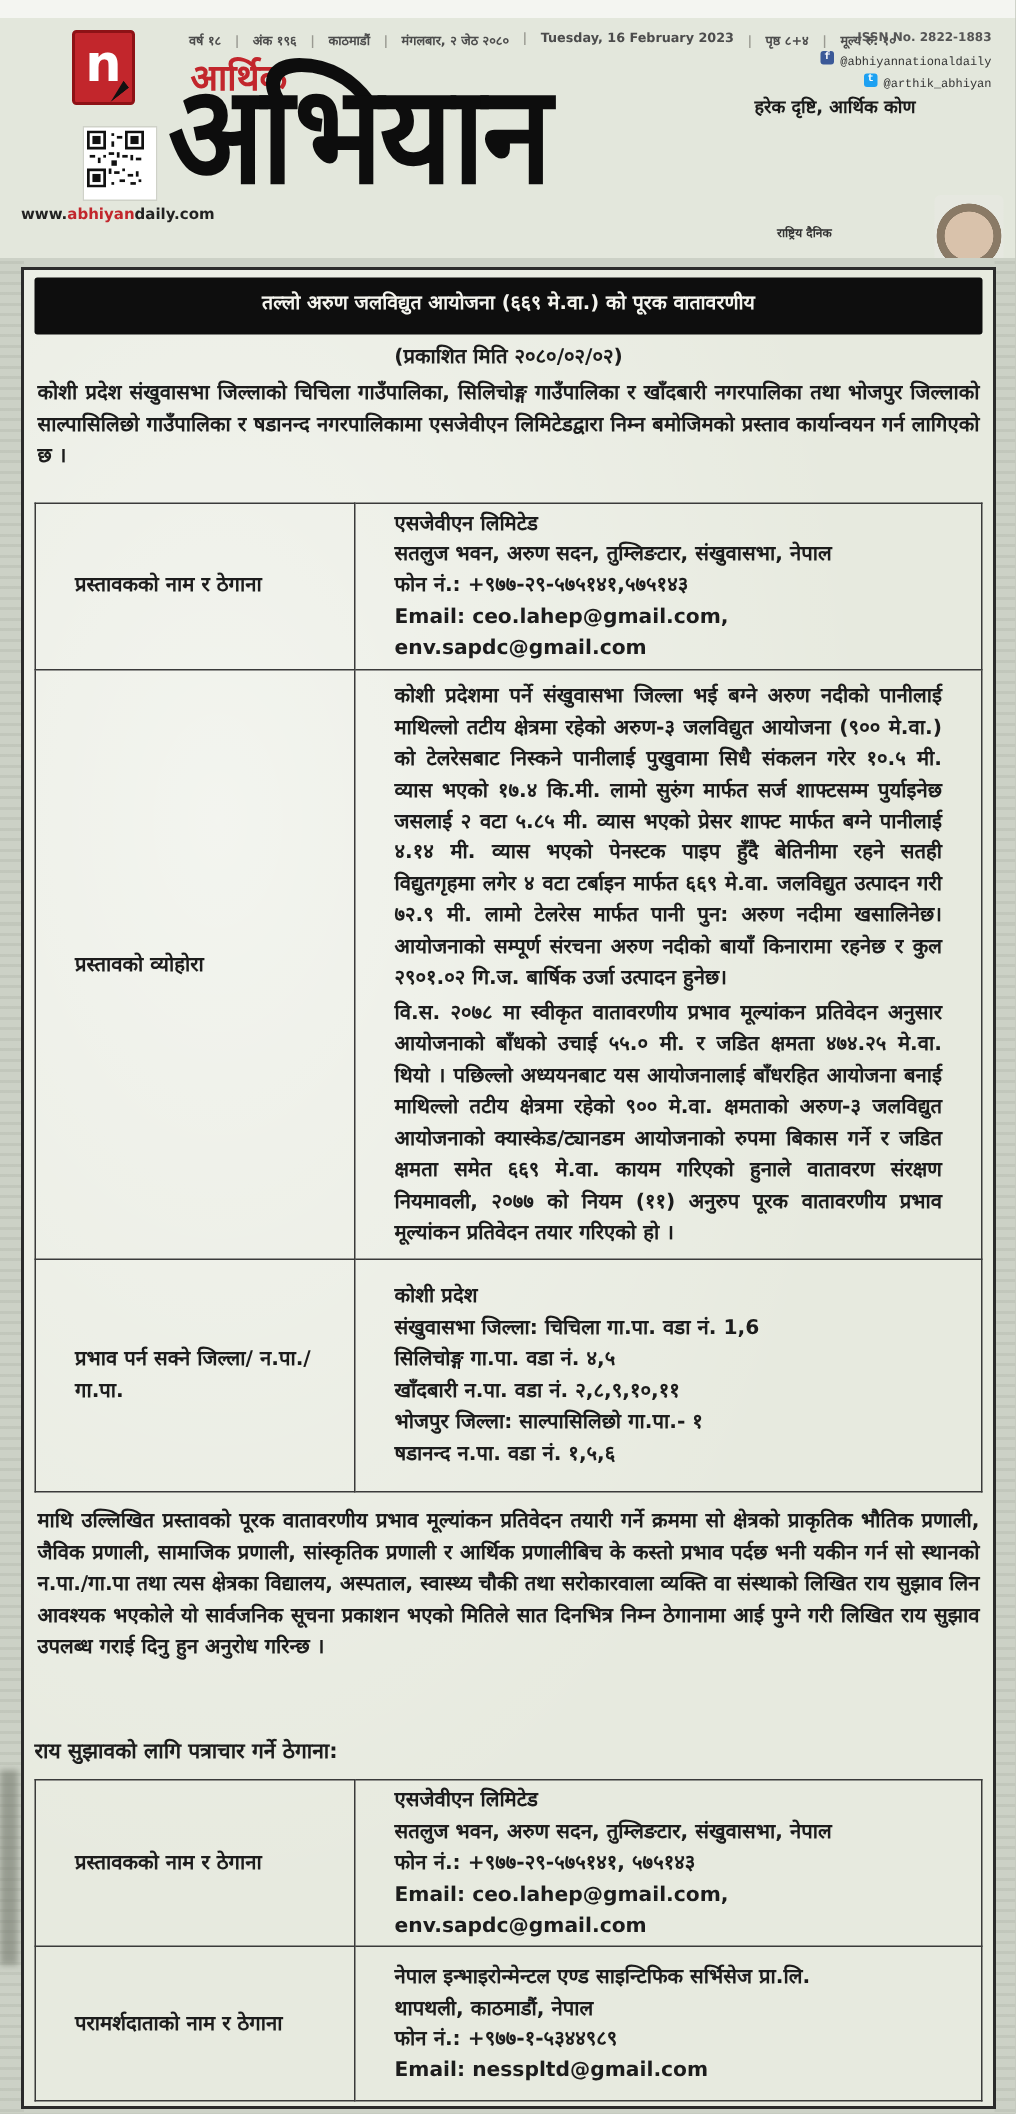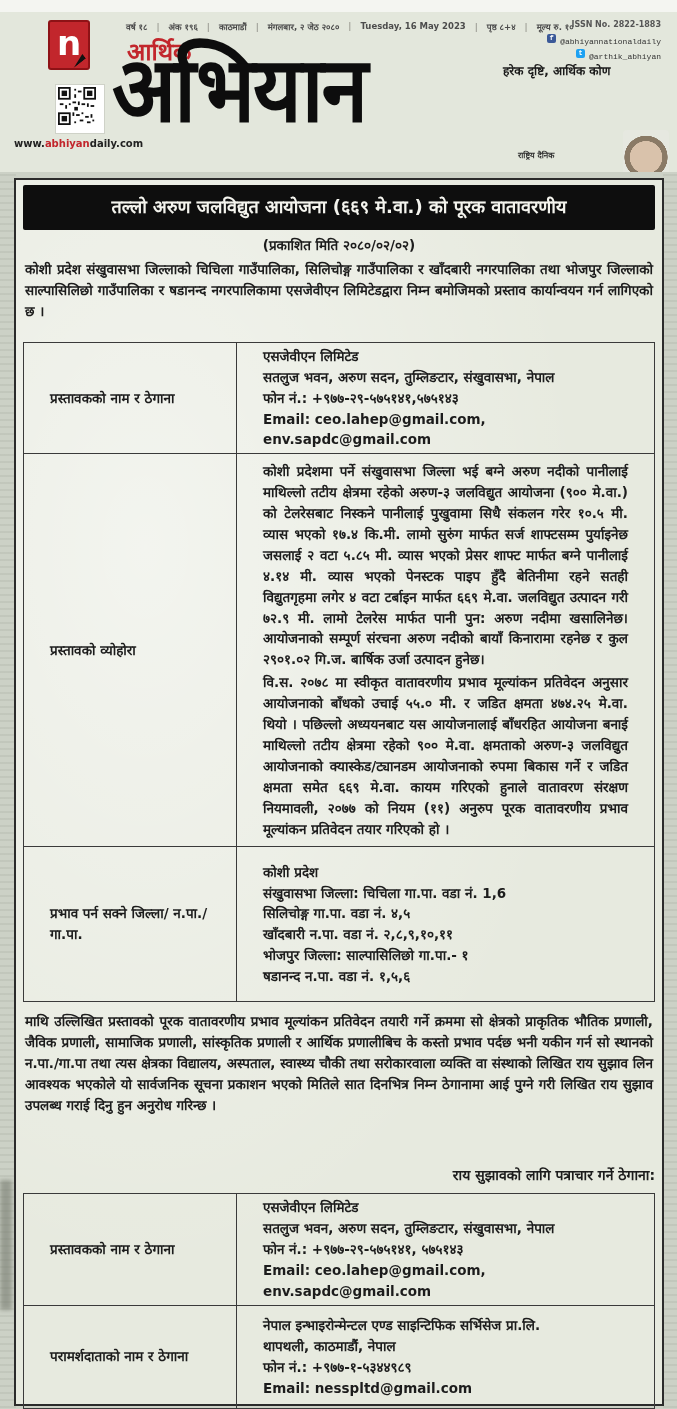--- a/index.html
+++ b/index.html
@@ -43,34 +43,34 @@
          background:radial-gradient(circle at 50% 65%, #d9c2ab 0 45%, #8a7a66 46% 60%, #e6e8e0 61%);}
 
   
   .notice{position:absolute;left:14px;top:178px;width:650px;height:1228px;z-index:1;
           background:
             radial-gradient(ellipse at 20% 30%, rgba(255,255,255,.5), rgba(255,255,255,0) 60%),
             #e7eadf;
           border:2px solid #2b2b2b;box-sizing:border-box;padding:5px 7px;
           font-size:13.5px;line-height:1.55;font-weight:600;}
   .title-bar{background:#0e0e0e;color:#f4f4ee;text-align:center;padding:9px 6px 10px;
-             font-size:18px;font-weight:700;line-height:1.45;border-radius:2px;}
+             font-size:13px;font-weight:700;line-height:1.45;border-radius:2px;}
   .pub-date{text-align:center;font-weight:700;font-size:13.5px;margin:5px 0 3px;}
   .intro{text-align:justify;margin:0 2px 20px;}
   table.ntable{width:100%;border-collapse:collapse;table-layout:fixed;}
   table.ntable td{border:1.5px solid #3a3a3a;padding:3px 26px;vertical-align:middle;}
   td.lbl{width:160px;font-weight:700;padding-left:6px;}
   .cell-line{display:block;}
   .cell-line.first{font-weight:700;}
   td.h1{height:102px;} td.h2{height:386px;} td.h3{height:148px;}
   td.h4{height:92px;} td.h5{height:96px;}
   .desc p{margin:0;text-align:justify;}
   .desc p + p{margin-top:2px;}
   .closing{text-align:justify;margin:9px 2px 6px;min-height:148px;}
-  .corr-head{text-align:right;font-weight:700;font-size:14px;margin:2px 0 6px;}
+  .corr-head{text-align:left;font-weight:700;font-size:14px;margin:2px 0 6px;}
 </style>
 </head>
 <body>
 
 <div class="page">
 
   <div class="texture tex-left"></div>
   <div class="texture tex-right"></div>
   <div class="edge-blot"></div>
 
@@ -80,21 +80,21 @@
     <div class="logo">
       <span class="n">n</span>
       <span class="nib"></span>
     </div>
 
     <div class="m-info">
       <span>वर्ष १८</span>
       <span>अंक १९६</span>
       <span>काठमाडौं</span>
       <span>मंगलबार, २ जेठ २०८०</span>
-      <span>Tuesday, 16 May 2023</span>
+      <span>Tuesday, 16 February 2023</span>
       <span>पृष्ठ ८+४</span>
       <span>मूल्य रु. १०</span>
     </div>
 
     <div class="issn">ISSN No. 2822-1883</div>
 
     <div class="social">
       <div class="row">
         <span class="sicon fb"></span>
         <span>@abhiyannationaldaily</span>

